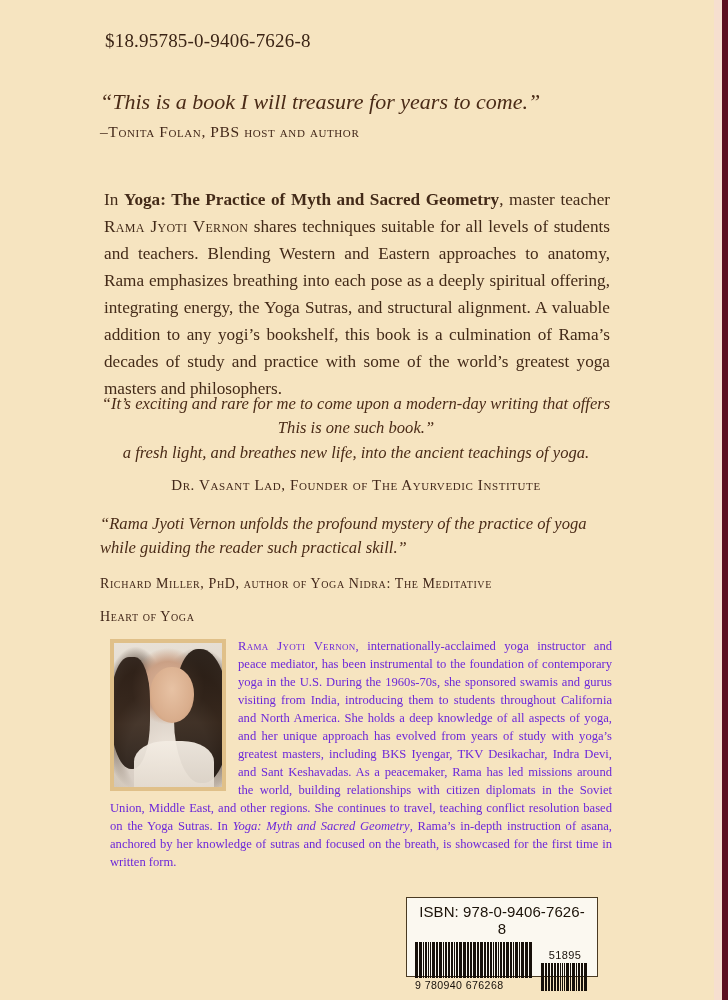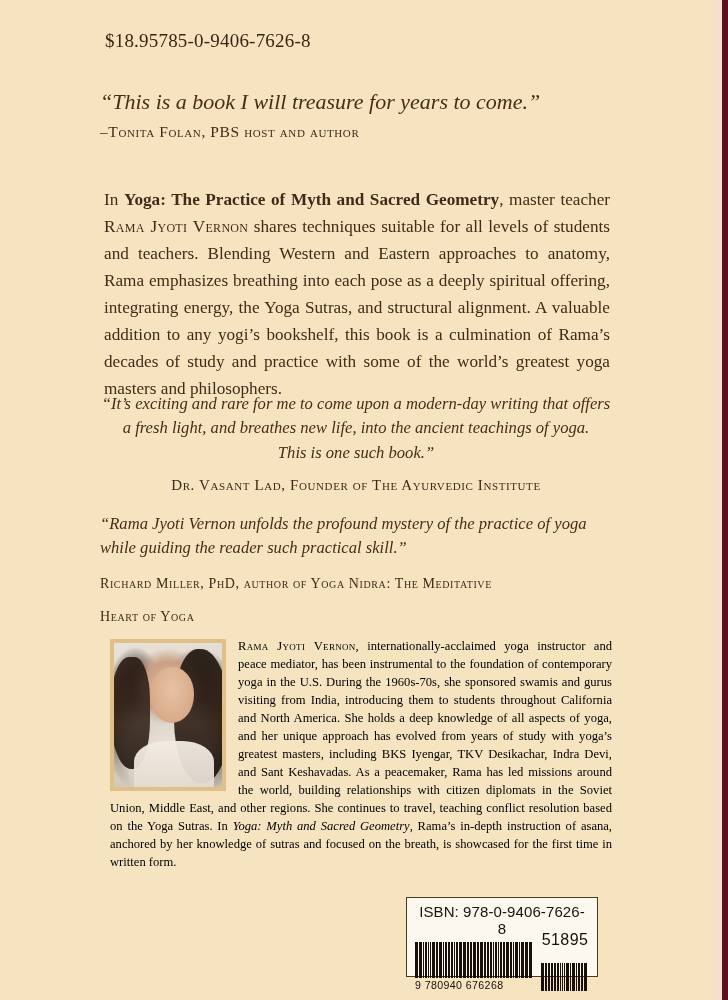--- a/index.html
+++ b/index.html
@@ -140,21 +140,21 @@
 
   
   .bio {
     position: absolute;
     top: 637px;
     left: 110px;
     width: 502px;
     font-size: 12.6px;
     line-height: 1.43;
     text-align: justify;
-    color: #000000;
+    color: #6d28d9;
   }
   .bio .smallcaps {
     font-variant: small-caps;
     letter-spacing: 0.3px;
   }
   .bio .title-it { font-style: italic; }
 
   .photo-frame {
     float: left;
     width: 116px;
@@ -251,24 +251,24 @@
   .ean-digits {
     font-family: "Liberation Sans", sans-serif;
     font-size: 10.6px;
     color: #17100a;
     letter-spacing: 0.4px;
     margin-top: 1px;
     white-space: nowrap;
   }
   .addon-digits {
     font-family: "Liberation Sans", sans-serif;
-    font-size: 16px;
+    font-size: 11px;
     color: #17100a;
     letter-spacing: 0.4px;
-    margin-bottom: 14px;
+    margin-bottom: 2px;
   }
   .bars-addon { height: 28px; }
 
   
   .cover-credit {
     position: absolute;
     left: 112px;
     top: 953px;
     font-variant: small-caps;
     font-size: 13.4px;
@@ -290,22 +290,22 @@
     <div class="q-text">“This is a book I will treasure for years to come.”</div>
     <div class="attrib">–Tonita Folan, PBS host and author</div>
   </div>
 
   <div class="blurb">
     <span>In </span><span class="title-em">Yoga: The Practice of Myth and Sacred Geometry</span><span>, master teacher </span><span class="smallcaps">Rama Jyoti Vernon</span><span> shares techniques suitable for all levels of students and teachers. Blending Western and Eastern approaches to anatomy, Rama emphasizes breathing into each pose as a deeply spiritual offering, integrating energy, the Yoga Sutras, and structural alignment. A valuable addition to any yogi’s bookshelf, this book is a culmination of Rama’s decades of study and practice with some of the world’s greatest yoga masters and philosophers.</span>
   </div>
 
   <div class="quote-two">
     <div class="q-text">“It’s exciting and rare for me to come upon a modern-day writing that offers</div>
+    <div class="q-text">This is one such book.”</div>
     <div class="q-text">a fresh light, and breathes new life, into the ancient teachings of yoga.</div>
-    <div class="q-text">This is one such book.”</div>
     <div class="attrib">Dr. Vasant Lad, Founder of The Ayurvedic Institute</div>
   </div>
 
   <div class="quote-three">
     <div class="q-text">“Rama Jyoti Vernon unfolds the profound mystery of the practice of yoga</div>
     <div class="q-text">while guiding the reader such practical skill.”</div>
     <div class="attrib">Richard Miller, PhD, author of Yoga Nidra: The Meditative</div>
     <div class="attrib" style="margin-top:12px">Heart of Yoga</div>
   </div>
 

